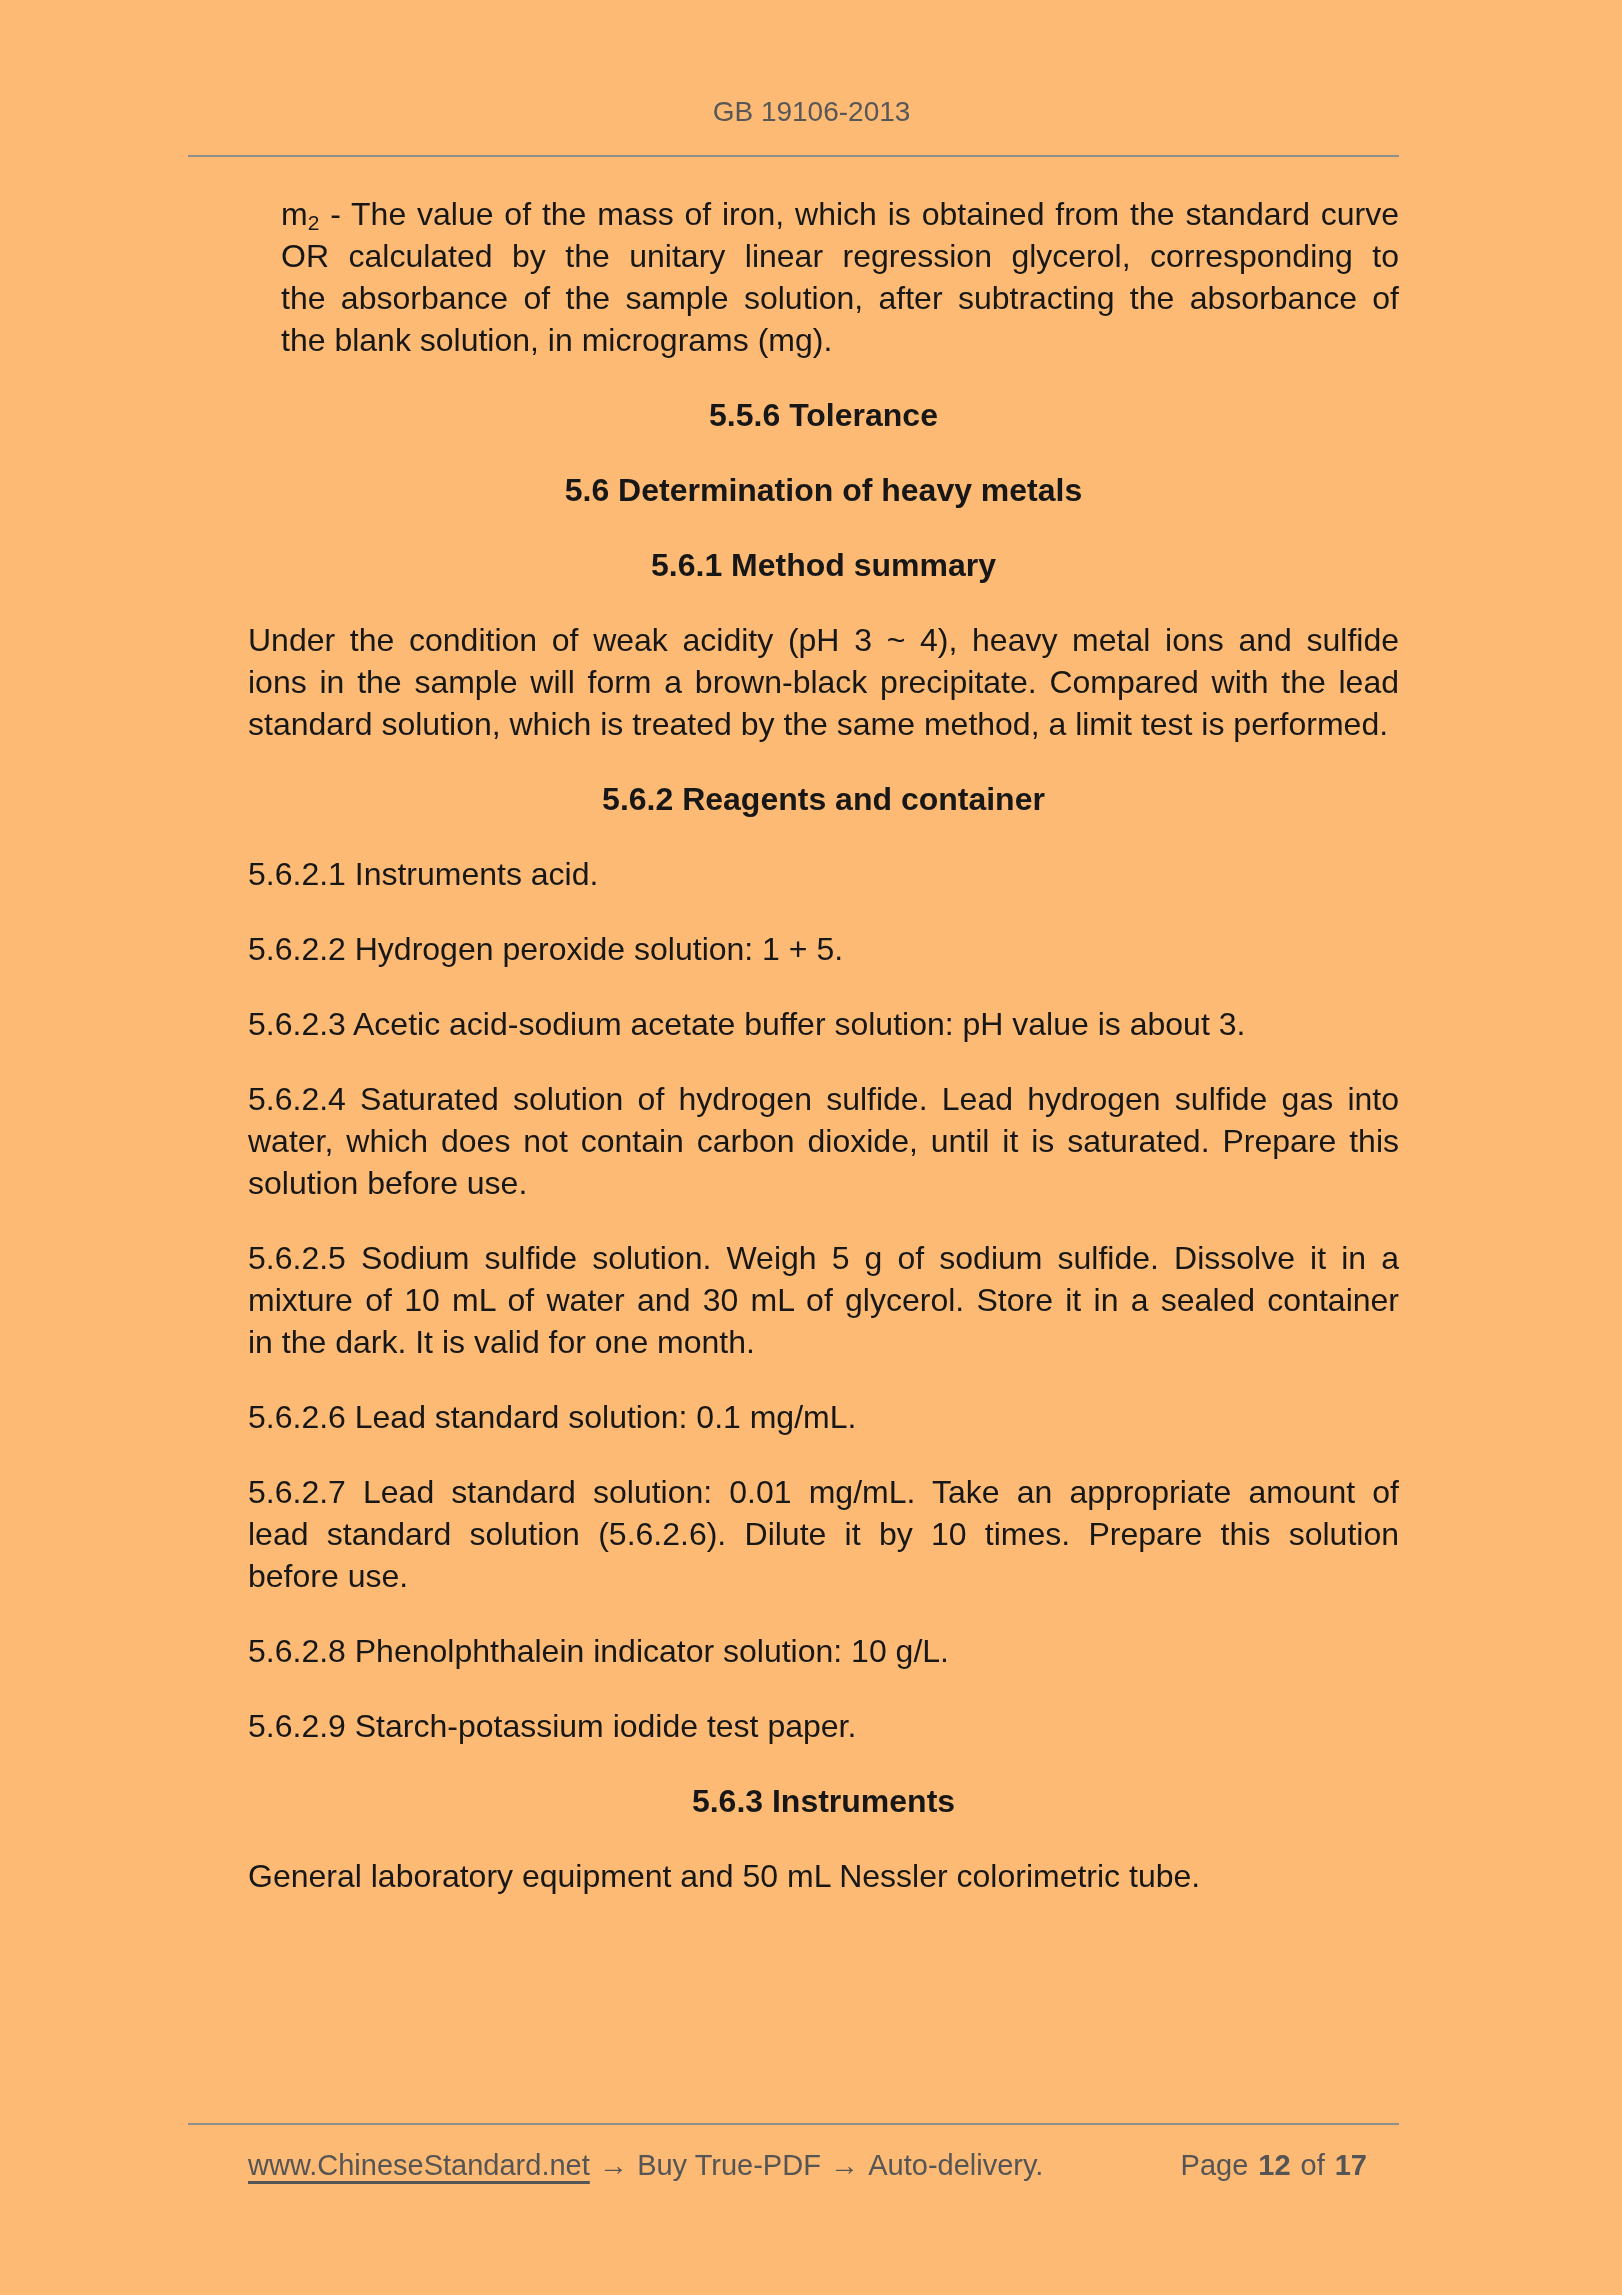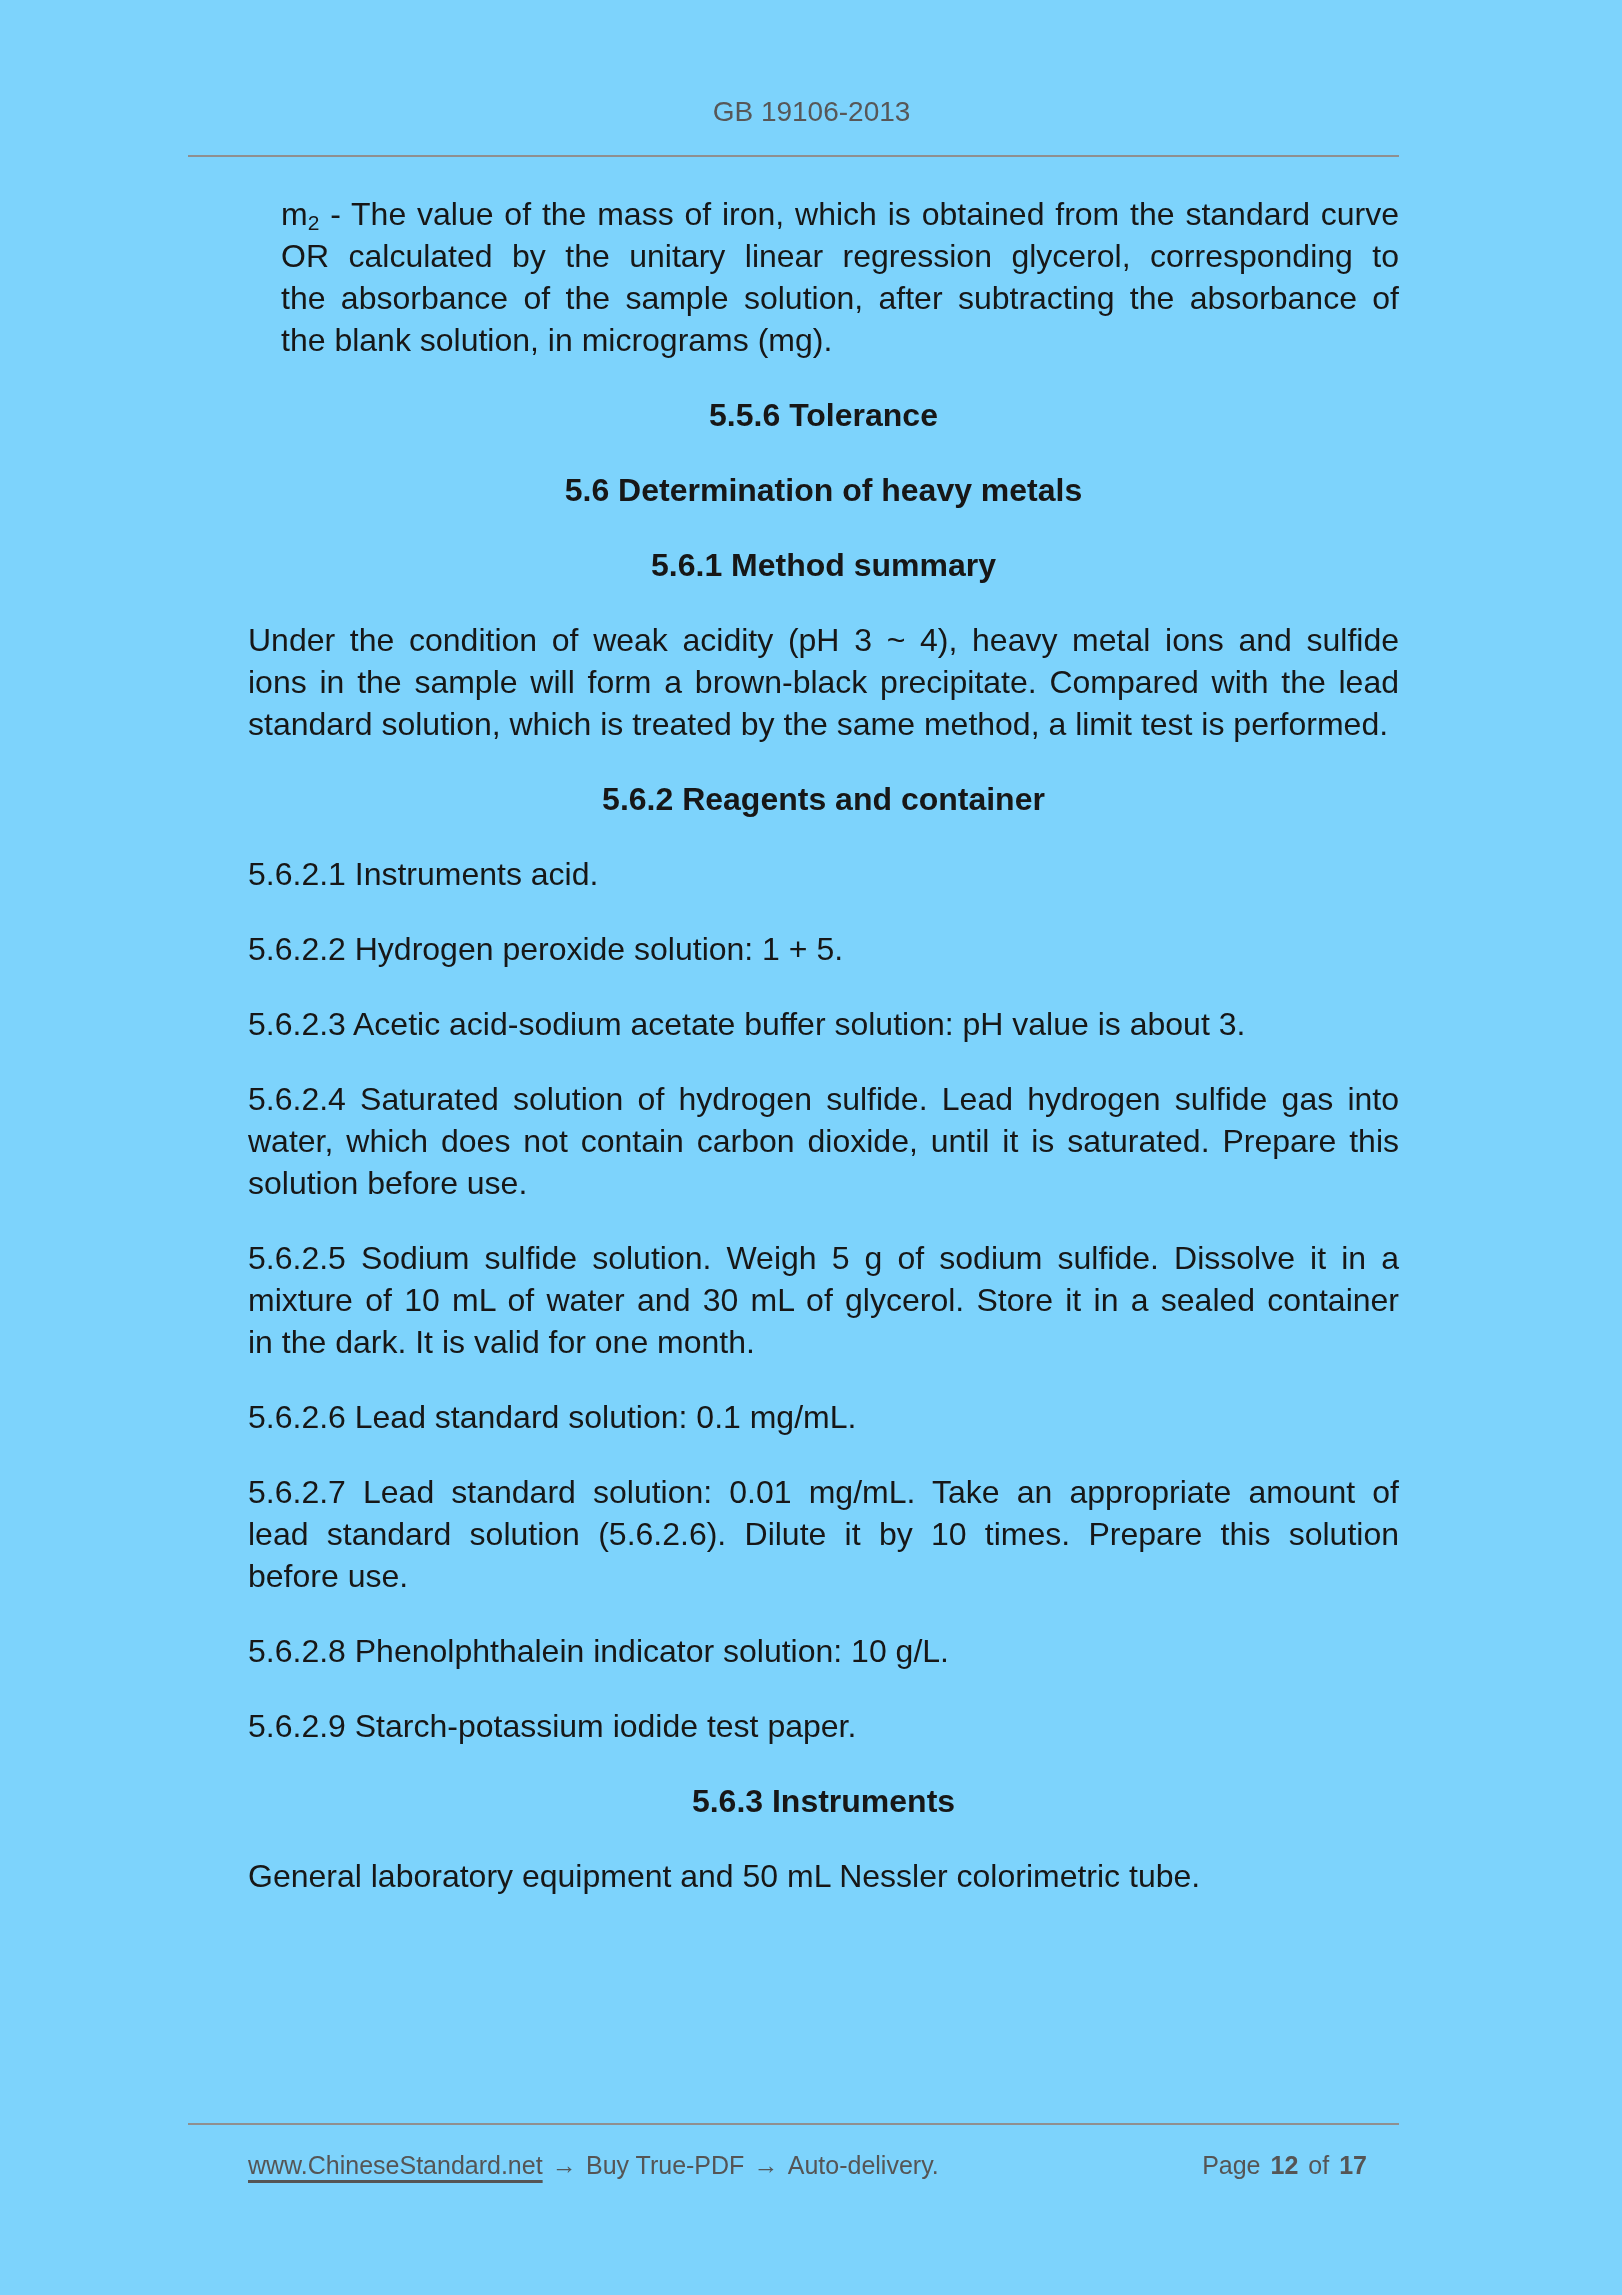--- a/index.html
+++ b/index.html
@@ -4,21 +4,21 @@
 <style>
   html, body {
     margin: 0;
     padding: 0;
     background: #ffffff;
   }
   .page {
     position: relative;
     width: 1623px;
     height: 2295px;
-    background: #7dd3fc;
+    background: #fdba74;
     font-family: "Liberation Sans", "DejaVu Sans", sans-serif;
     color: #171717;
     overflow: hidden;
   }
 
   
   .header-title {
     position: absolute;
     top: 93px;
     left: 0;
@@ -71,21 +71,21 @@
 
   
   .footer-row {
     position: absolute;
     top: 2145px;
     left: 248px;
     width: 1167px;
     display: flex;
     justify-content: space-between;
     align-items: flex-end;
-    font-size: 25px;
+    font-size: 29px;
     line-height: 40px;
     color: #555555;
   }
   .footer-left {
     display: flex;
     align-items: baseline;
     gap: 9.2px;
   }
   .footer-link {
     color: #555555;

